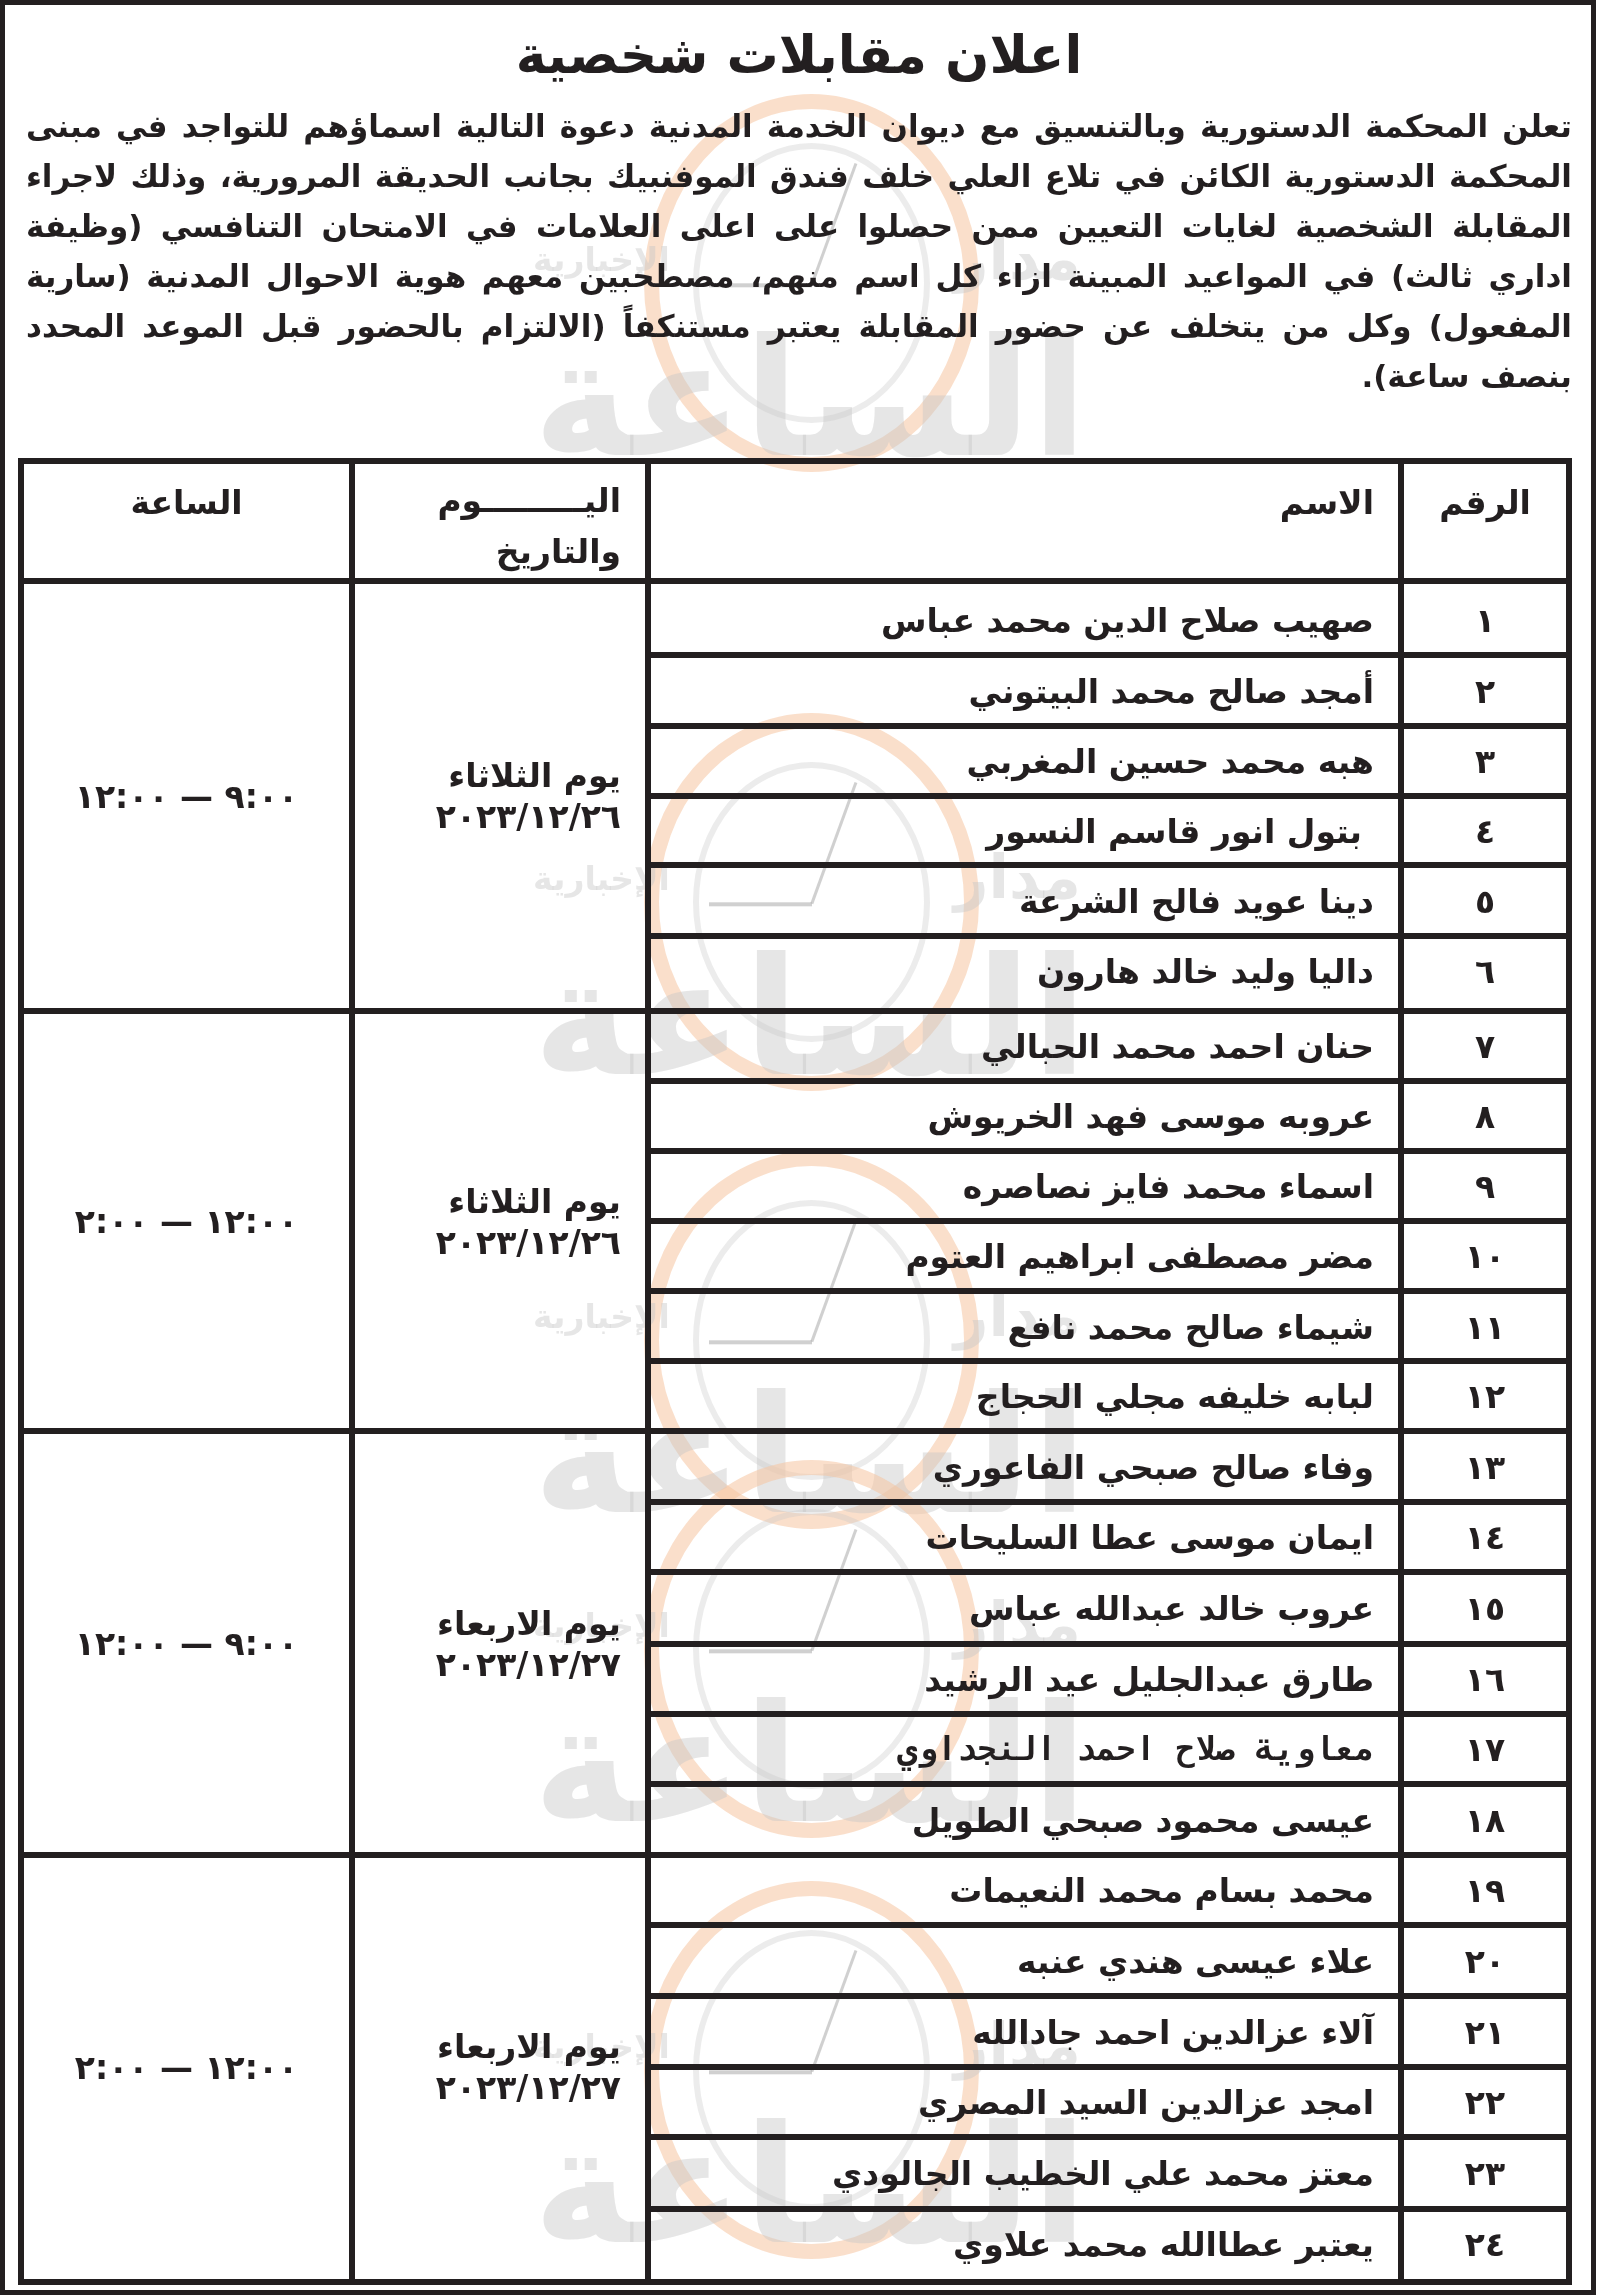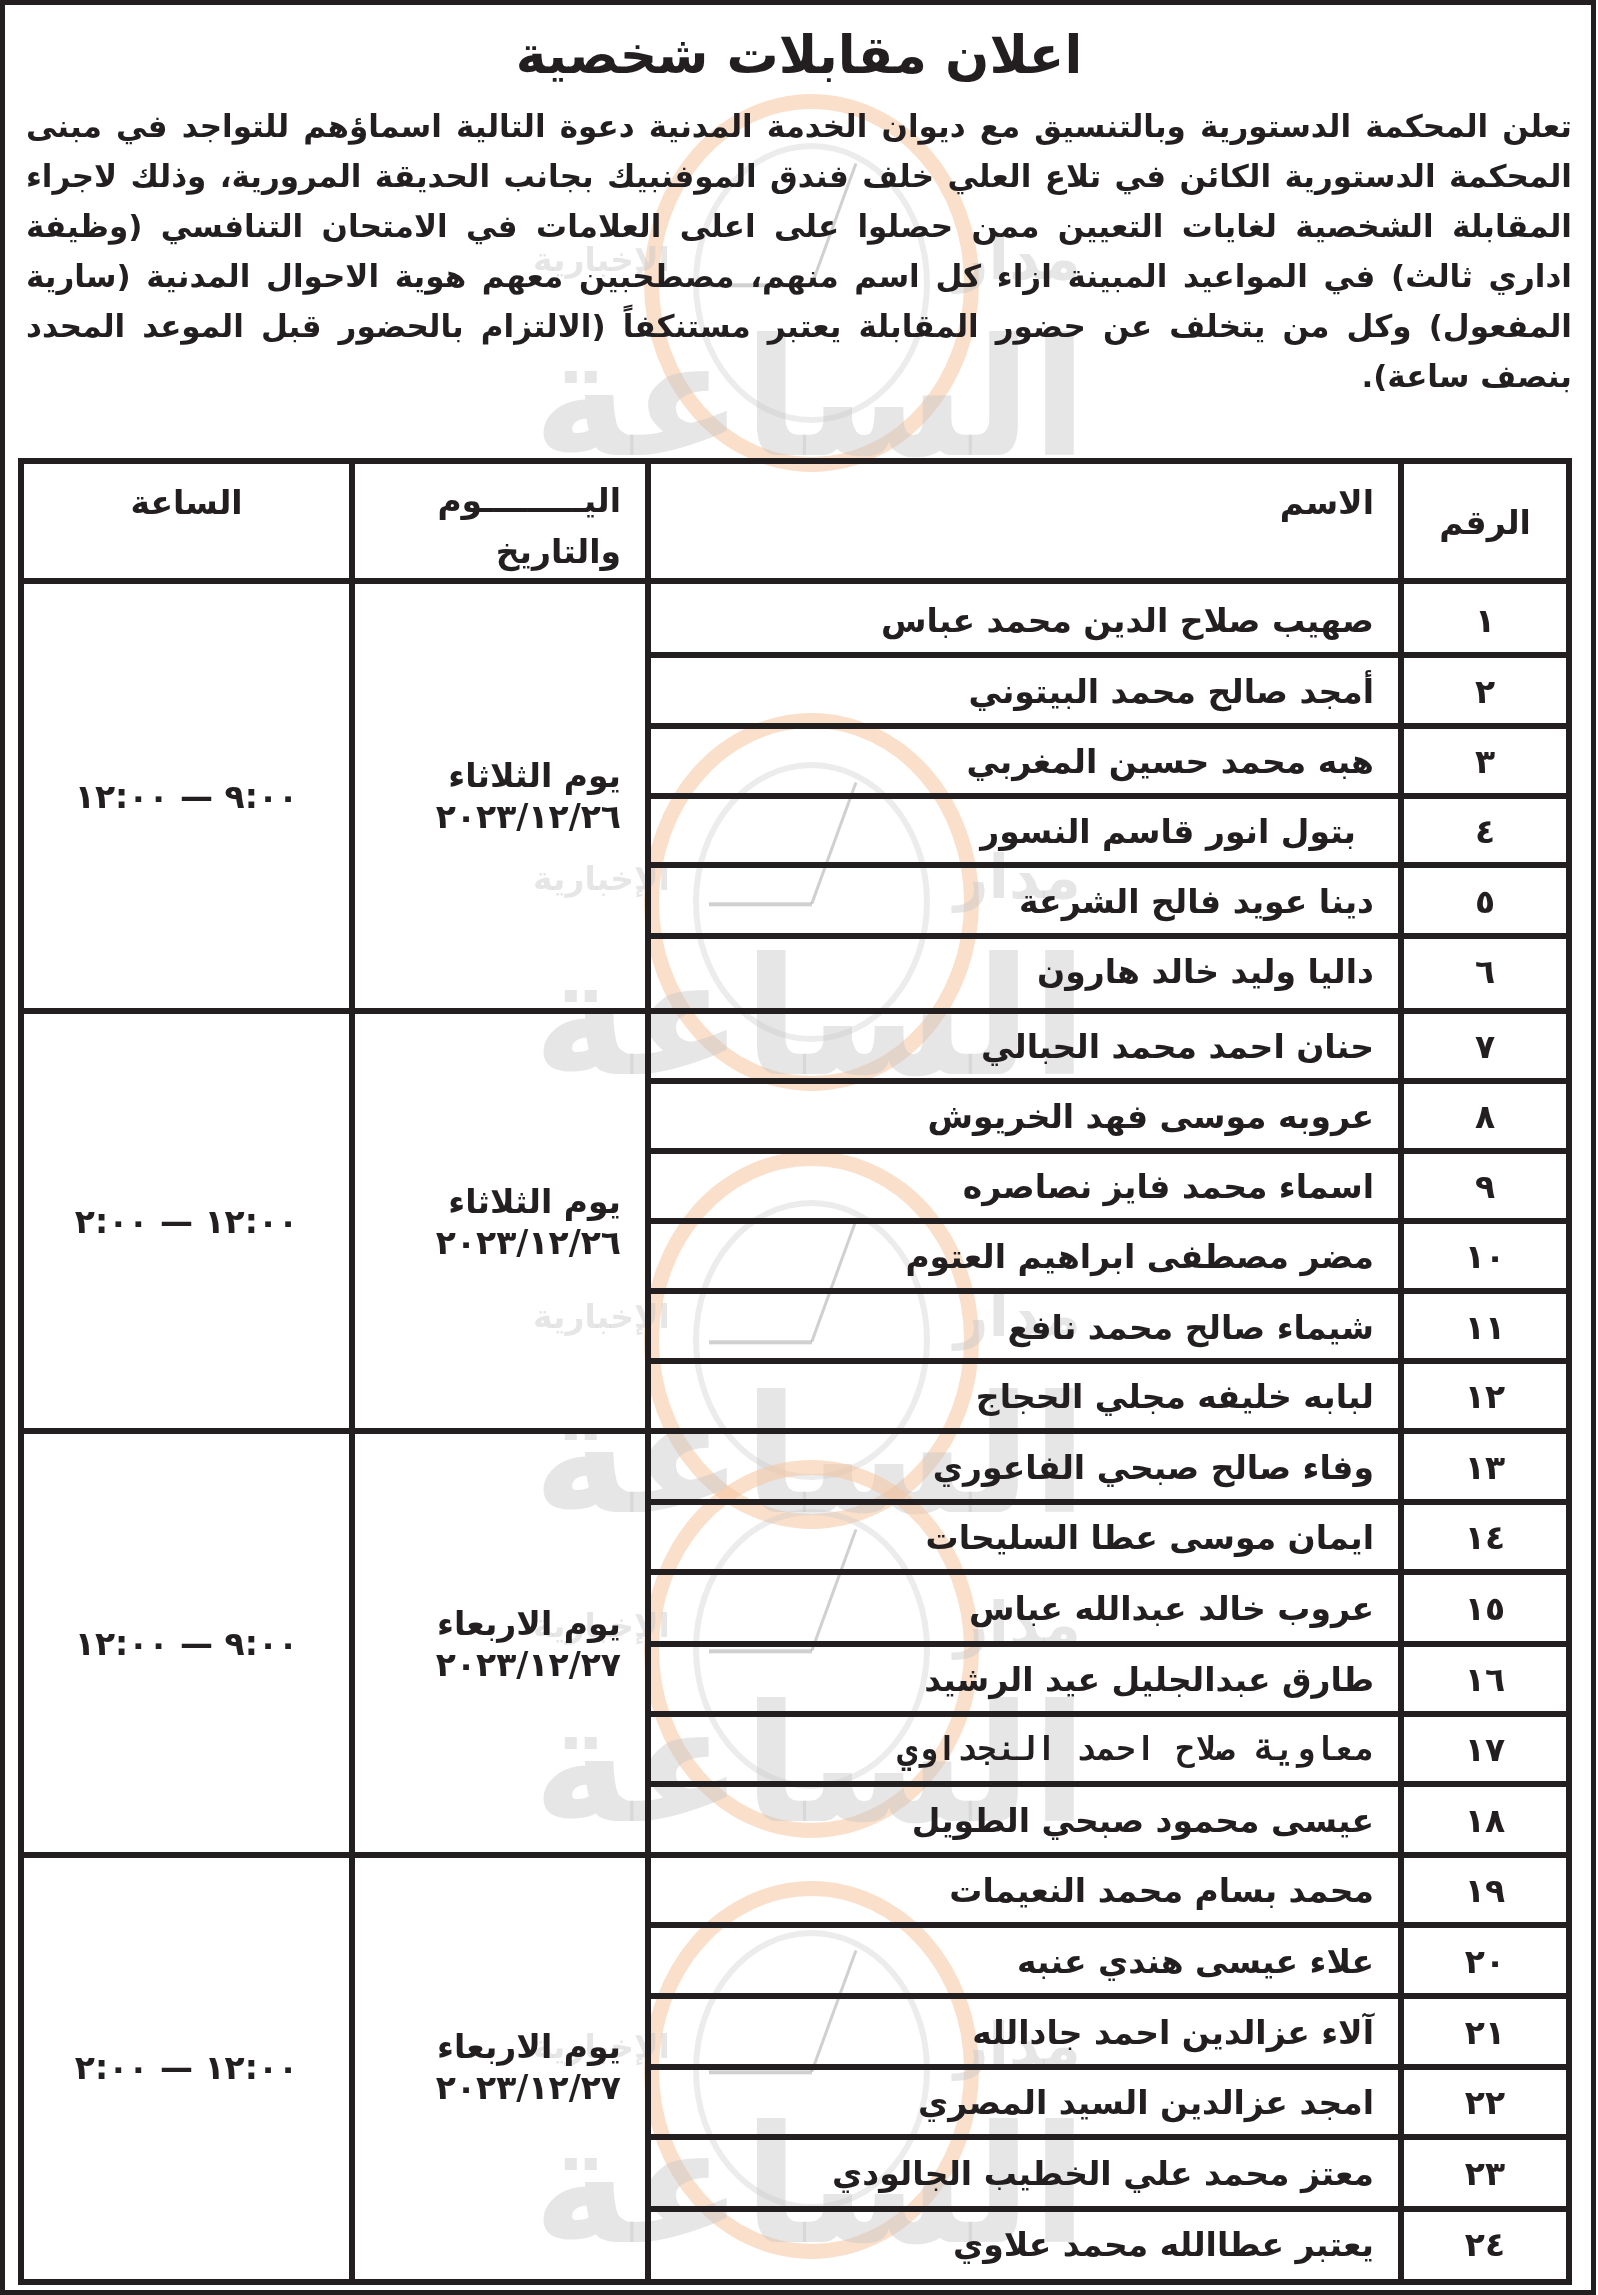--- a/index.html
+++ b/index.html
@@ -104,21 +104,21 @@
         <span class="big">الساعة</span>
       </div>
   </div>
 </div>
 
 <h1 class="title" style="margin:0;">اعلان مقابلات شخصية</h1>
 <p class="intro" style="margin:0;">تعلن المحكمة الدستورية وبالتنسيق مع ديوان الخدمة المدنية دعوة التالية اسماؤهم للتواجد في مبنى المحكمة الدستورية الكائن في تلاع العلي خلف فندق الموفنبيك بجانب الحديقة المرورية، وذلك لاجراء المقابلة الشخصية لغايات التعيين ممن حصلوا على اعلى العلامات في الامتحان التنافسي (وظيفة اداري ثالث) في المواعيد المبينة ازاء كل اسم منهم، مصطحبين معهم هوية الاحوال المدنية (سارية المفعول) وكل من يتخلف عن حضور المقابلة يعتبر مستنكفاً (الالتزام بالحضور قبل الموعد المحدد بنصف ساعة).</p>
 
 <div class="table" id="schedule-table">
 
-  <div class="cell hdr num" style="right:6px; top:6px; width:162px; height:116px;margin-top:20px;">الرقم</div>
+  <div class="cell hdr num" style="right:6px; top:6px; width:162px; height:116px;">الرقم</div>
   <div class="cell hdr name" style="right:174px; top:6px; width:746px; height:116px;">الاسم</div>
   <div class="cell hdr day" style="right:927px; top:6px; width:290px; height:116px; justify-content:flex-start; padding-top:15.5px;">
     <span>اليـــــــــوم</span>
     <span style="margin-top:10.3px;">والتاريخ</span>
   </div>
   <div class="cell hdr time" style="right:1223px; top:6px; width:325px; height:116px;">الساعة</div>
   <div id="table-body"></div>
 <div class="hline" style="left:0;top:0;width:1554px;height:6px;"></div>
     <div class="hline" style="left:0;top:120px;width:1554px;height:6px;"></div>
     <div class="hline" style="left:0;top:1821px;width:1554px;height:6px;"></div>
@@ -137,21 +137,21 @@
       <div class="cell name" style="right:174px;top:0;width:604px;height:100%;">أمجد صالح محمد البيتوني</div>
     </div>
     <div class="hline" style="right:0;top:265px;width:927px;height:6px;"></div>
     <div class="" style="position:absolute;right:0;top:268px;width:921px;height:70px;">
       <div class="cell num" style="right:6px;top:0;width:162px;height:100%;">٣</div>
       <div class="cell name" style="right:174px;top:0;width:746px;height:100%;">هبه محمد حسين المغربي</div>
     </div>
     <div class="hline" style="right:0;top:335px;width:927px;height:6px;"></div>
     <div class="" style="position:absolute;right:0;top:338px;width:921px;height:70px;">
       <div class="cell num" style="right:6px;top:0;width:162px;height:100%;">٤</div>
-      <div class="cell name" style="right:192px;top:0;width:746px;height:100%;">بتول انور قاسم النسور</div>
+      <div class="cell name" style="right:186px;top:0;width:746px;height:100%;">بتول انور قاسم النسور</div>
     </div>
     <div class="hline" style="right:0;top:404px;width:927px;height:6px;"></div>
     <div class="" style="position:absolute;right:0;top:408px;width:921px;height:70px;">
       <div class="cell num" style="right:6px;top:0;width:162px;height:100%;">٥</div>
       <div class="cell name" style="right:174px;top:0;width:746px;height:100%;">دينا عويد فالح الشرعة</div>
     </div>
     <div class="hline" style="right:0;top:475px;width:927px;height:6px;"></div>
     <div class="" style="position:absolute;right:0;top:478px;width:921px;height:70px;">
       <div class="cell num" style="right:6px;top:0;width:162px;height:100%;">٦</div>
       <div class="cell name" style="right:174px;top:0;width:746px;height:100%;">داليا وليد خالد هارون</div>

